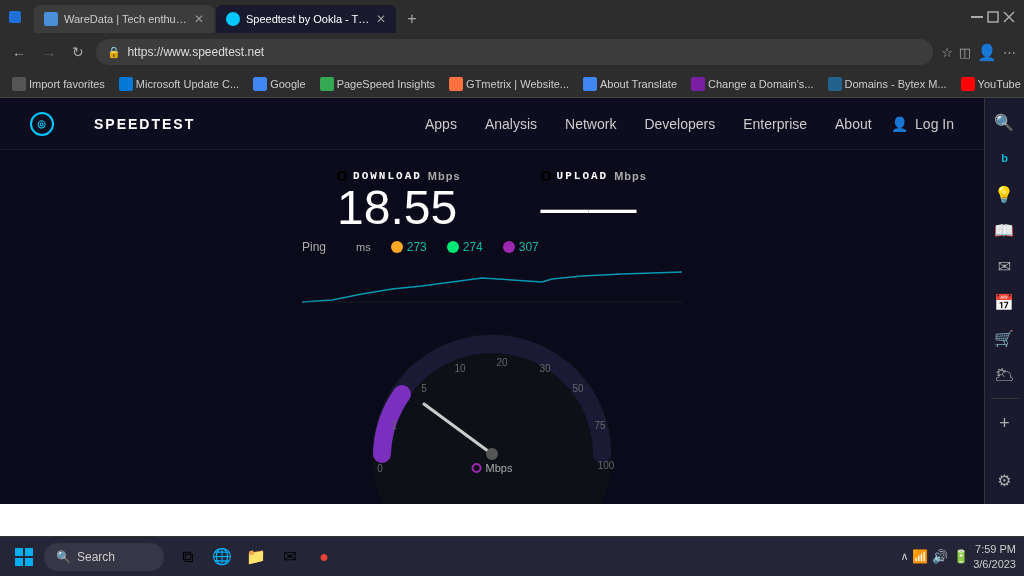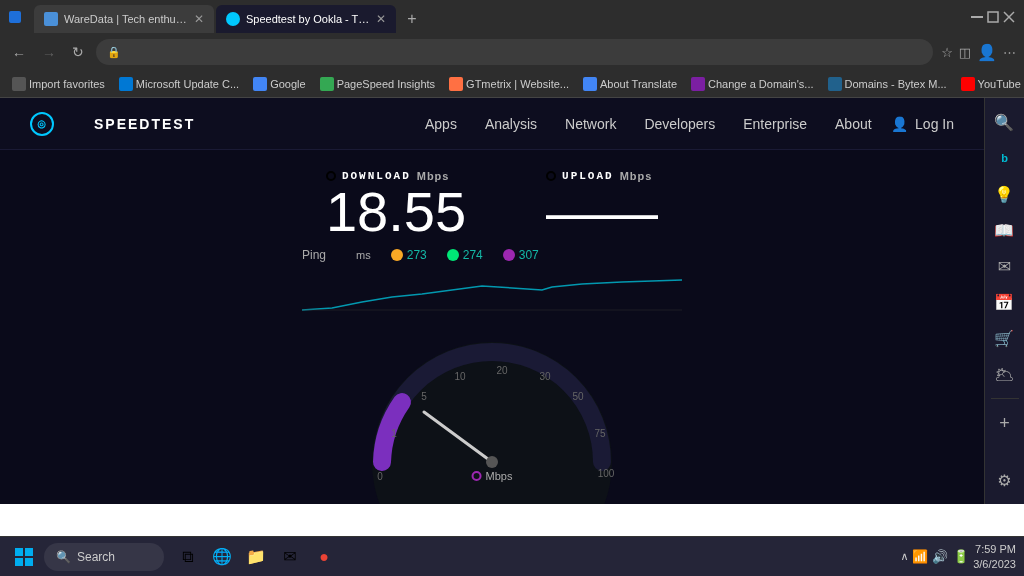--- a/index.html
+++ b/index.html
@@ -195,21 +195,21 @@
     .speed-label .dot {
       width: 10px; height: 10px;
       border-radius: 50%;
       border: 2px solid;
     }
     .dot-down { border-color: #00e676; background: transparent; }
     .dot-up { border-color: #9c27b0; background: transparent; }
     .speed-label .label-text { color: #fff; font-size: 11px; letter-spacing: 2px; font-family: Liberation Mono, monospace; }
     .speed-label .unit { color: #aaa; font-size: 11px; }
     .speed-value {
-      font-size: 56px;
+      font-size: 48px;
       font-weight: 300;
       color: #fff;
       line-height: 1;
     }
 
     
     .ping-row {
       display: flex;
       align-items: center;
       gap: 20px;
@@ -410,20 +410,21 @@
       </div>
     </div>
   </div>
 
   <div class="address-bar">
     <span class="nav-btn">←</span>
     <span class="nav-btn" style="opacity:0.4;">→</span>
     <span class="nav-btn">↻</span>
     <div class="url-box">
       <span class="url-lock">🔒</span>
+      <span class="url-text">https://www.speedtest.net</span>
     </div>
     <div class="addr-icons">
       <span class="addr-icon">☆</span>
       <span class="addr-icon">◫</span>
       <span class="addr-icon" style="font-size:16px;">👤</span>
       <span class="addr-icon">⋯</span>
     </div>
   </div>
 
   <div class="bookmarks-bar">

